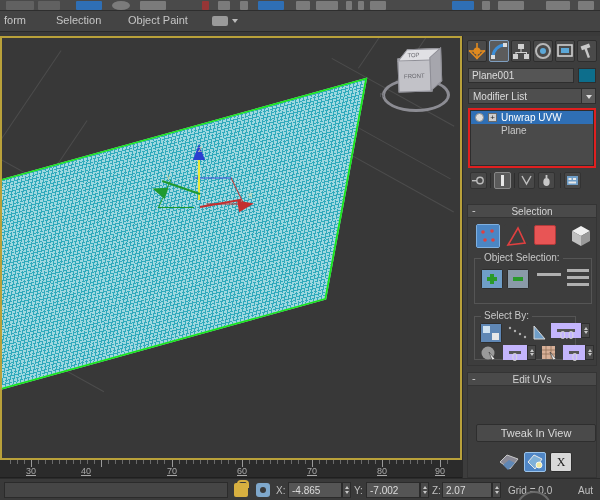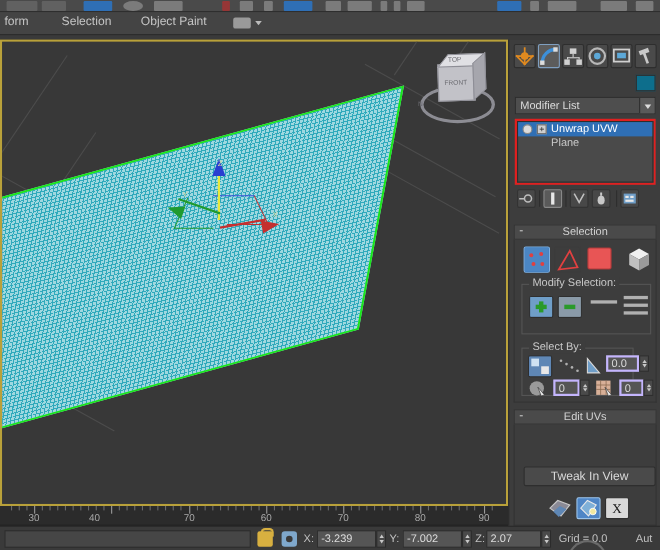--- a/index.html
+++ b/index.html
@@ -128,21 +128,21 @@
   }
   .vc-txt { position:absolute; font-size:6px; color:#6a6a70; }
 
   
   #ruler {
     position:absolute; left:0; top:460px; width:462px; height:18px;
     background:#2b2b2b; border-bottom:1px solid #1f1f1f; overflow:hidden;
   }
   .rk-major { position:absolute; top:0; width:1px; height:7px; background:#9a9a9a; }
   .rk-minor { position:absolute; top:0; width:1px; height:4px; background:#6a6a6a; }
-  .rk-lbl   { position:absolute; top:6px; font-size:9px; color:#a8a8a8; transform:translateX(-50%); }
+  .rk-lbl   { position:absolute; top:6px; font-size:9px; color:#a8a8a8; transform:translateX(-50%);text-decoration:underline; }
 
   
   #cmd-panel {
     position:absolute; left:462px; top:36px; width:138px; height:442px;
     background:#3d3d3d; border-left:1px solid #2b2b2b;
   }
   #cp-tabs {
     position:absolute; left:0; top:4px; width:138px; height:24px;
   }
   .cp-tab {
@@ -231,21 +231,21 @@
     position:absolute; width:24px; height:24px;
     background:#4a4a4a; border:1px solid #2e2e2e; border-radius:2px;
   }
   .sel-btn.active { background:#2f6fb5; border-color:#7fb0e0; }
   .mini-btn {
     position:absolute; width:22px; height:20px;
     background:#5f87b5; border:1px solid #2e2e2e; border-radius:2px;
   }
   .spin-field {
     position:absolute; height:15px; background:#555;
-    border:2px solid #c4b5fd; color:#d8d8d8;
+    border:6px solid #c4b5fd; color:#d8d8d8;
     font-size:10px; padding:1px 3px; line-height:12px;
   }
   .spin-arrows {
     position:absolute; width:9px; height:15px;
     background:#4a4a4a; border:1px solid #2e2e2e;
   }
   .spin-arrows::before, .spin-arrows::after {
     content:""; position:absolute; left:2px;
     width:0;height:0;border-left:2px solid transparent;border-right:2px solid transparent;
   }
@@ -515,20 +515,21 @@
     <div class="cp-tab" style="left:114px;">
       <svg width="18" height="20" viewBox="0 0 18 20">
           <g fill="#c8c8c8">
             <rect x="3" y="4" width="9" height="4" transform="rotate(-20 7 6)"></rect>
             <rect x="8" y="7" width="2.4" height="10" transform="rotate(-20 9 12)"></rect>
           </g>
         </svg>
     </div>
   </div>
 
+  <div id="name-field">Plane001</div>
   <div id="name-color" style="background: rgb(13, 110, 140);"></div>
 
   <div id="modifier-list">
     <span>Modifier List</span>
     <span id="modifier-list-arrow"></span>
   </div>
 
   <div id="stack-outer">
     <div id="stack-list">
       <div class="stack-row selected">
@@ -608,21 +609,21 @@
       <svg width="26" height="26" viewBox="0 0 26 26">
           <g>
             <polygon points="4,8 13,3 22,8 13,13" fill="#f0f0f0"></polygon>
             <polygon points="4,8 13,13 13,23 4,18" fill="#c0c0c0"></polygon>
             <polygon points="22,8 13,13 13,23 22,18" fill="#9a9a9a"></polygon>
           </g>
         </svg>
     </div>
 
     <div class="group-box" style="left:6px; top:40px; width:118px; height:46px;">
-      <span class="group-lbl">Modify Selection:</span>
+      <span class="group-lbl">Object Selection:</span>
       <div class="mini-btn" style="left:6px; top:10px;">
         <svg width="20" height="18" viewBox="0 0 20 18">
             <rect width="20" height="18" fill="#6f9ec8"></rect>
             <g fill="#2a9a2a">
               <rect x="8" y="4" width="4" height="10"></rect>
               <rect x="5" y="7" width="10" height="4"></rect>
             </g>
           </svg>
       </div>
       <div class="mini-btn" style="left:32px; top:10px; background:#8a9aa8;">
@@ -715,21 +716,21 @@
   </div>
 
 </div>
 
 <div id="status-bar">
   <div id="status-field"></div>
   <div class="sb-ico" id="lock-icon" style="left:234px;"></div>
   <div class="sb-ico" id="selset-icon" style="left:256px;"></div>
 
   <div class="coord-lbl" style="left:276px;">X:</div>
-  <div class="coord-fld" style="left:288px; width:54px;">-3.239</div>
+  <div class="coord-fld" style="left:288px; width:54px;">-4.865</div>
   <div class="coord-spin" style="left:342px;"></div>
 
   <div class="coord-lbl" style="left:354px;">Y:</div>
   <div class="coord-fld" style="left:366px; width:54px;">-7.002</div>
   <div class="coord-spin" style="left:420px;"></div>
 
   <div class="coord-lbl" style="left:432px;">Z:</div>
   <div class="coord-fld" style="left:442px; width:50px;">2.07</div>
   <div class="coord-spin" style="left:492px;"></div>
 

